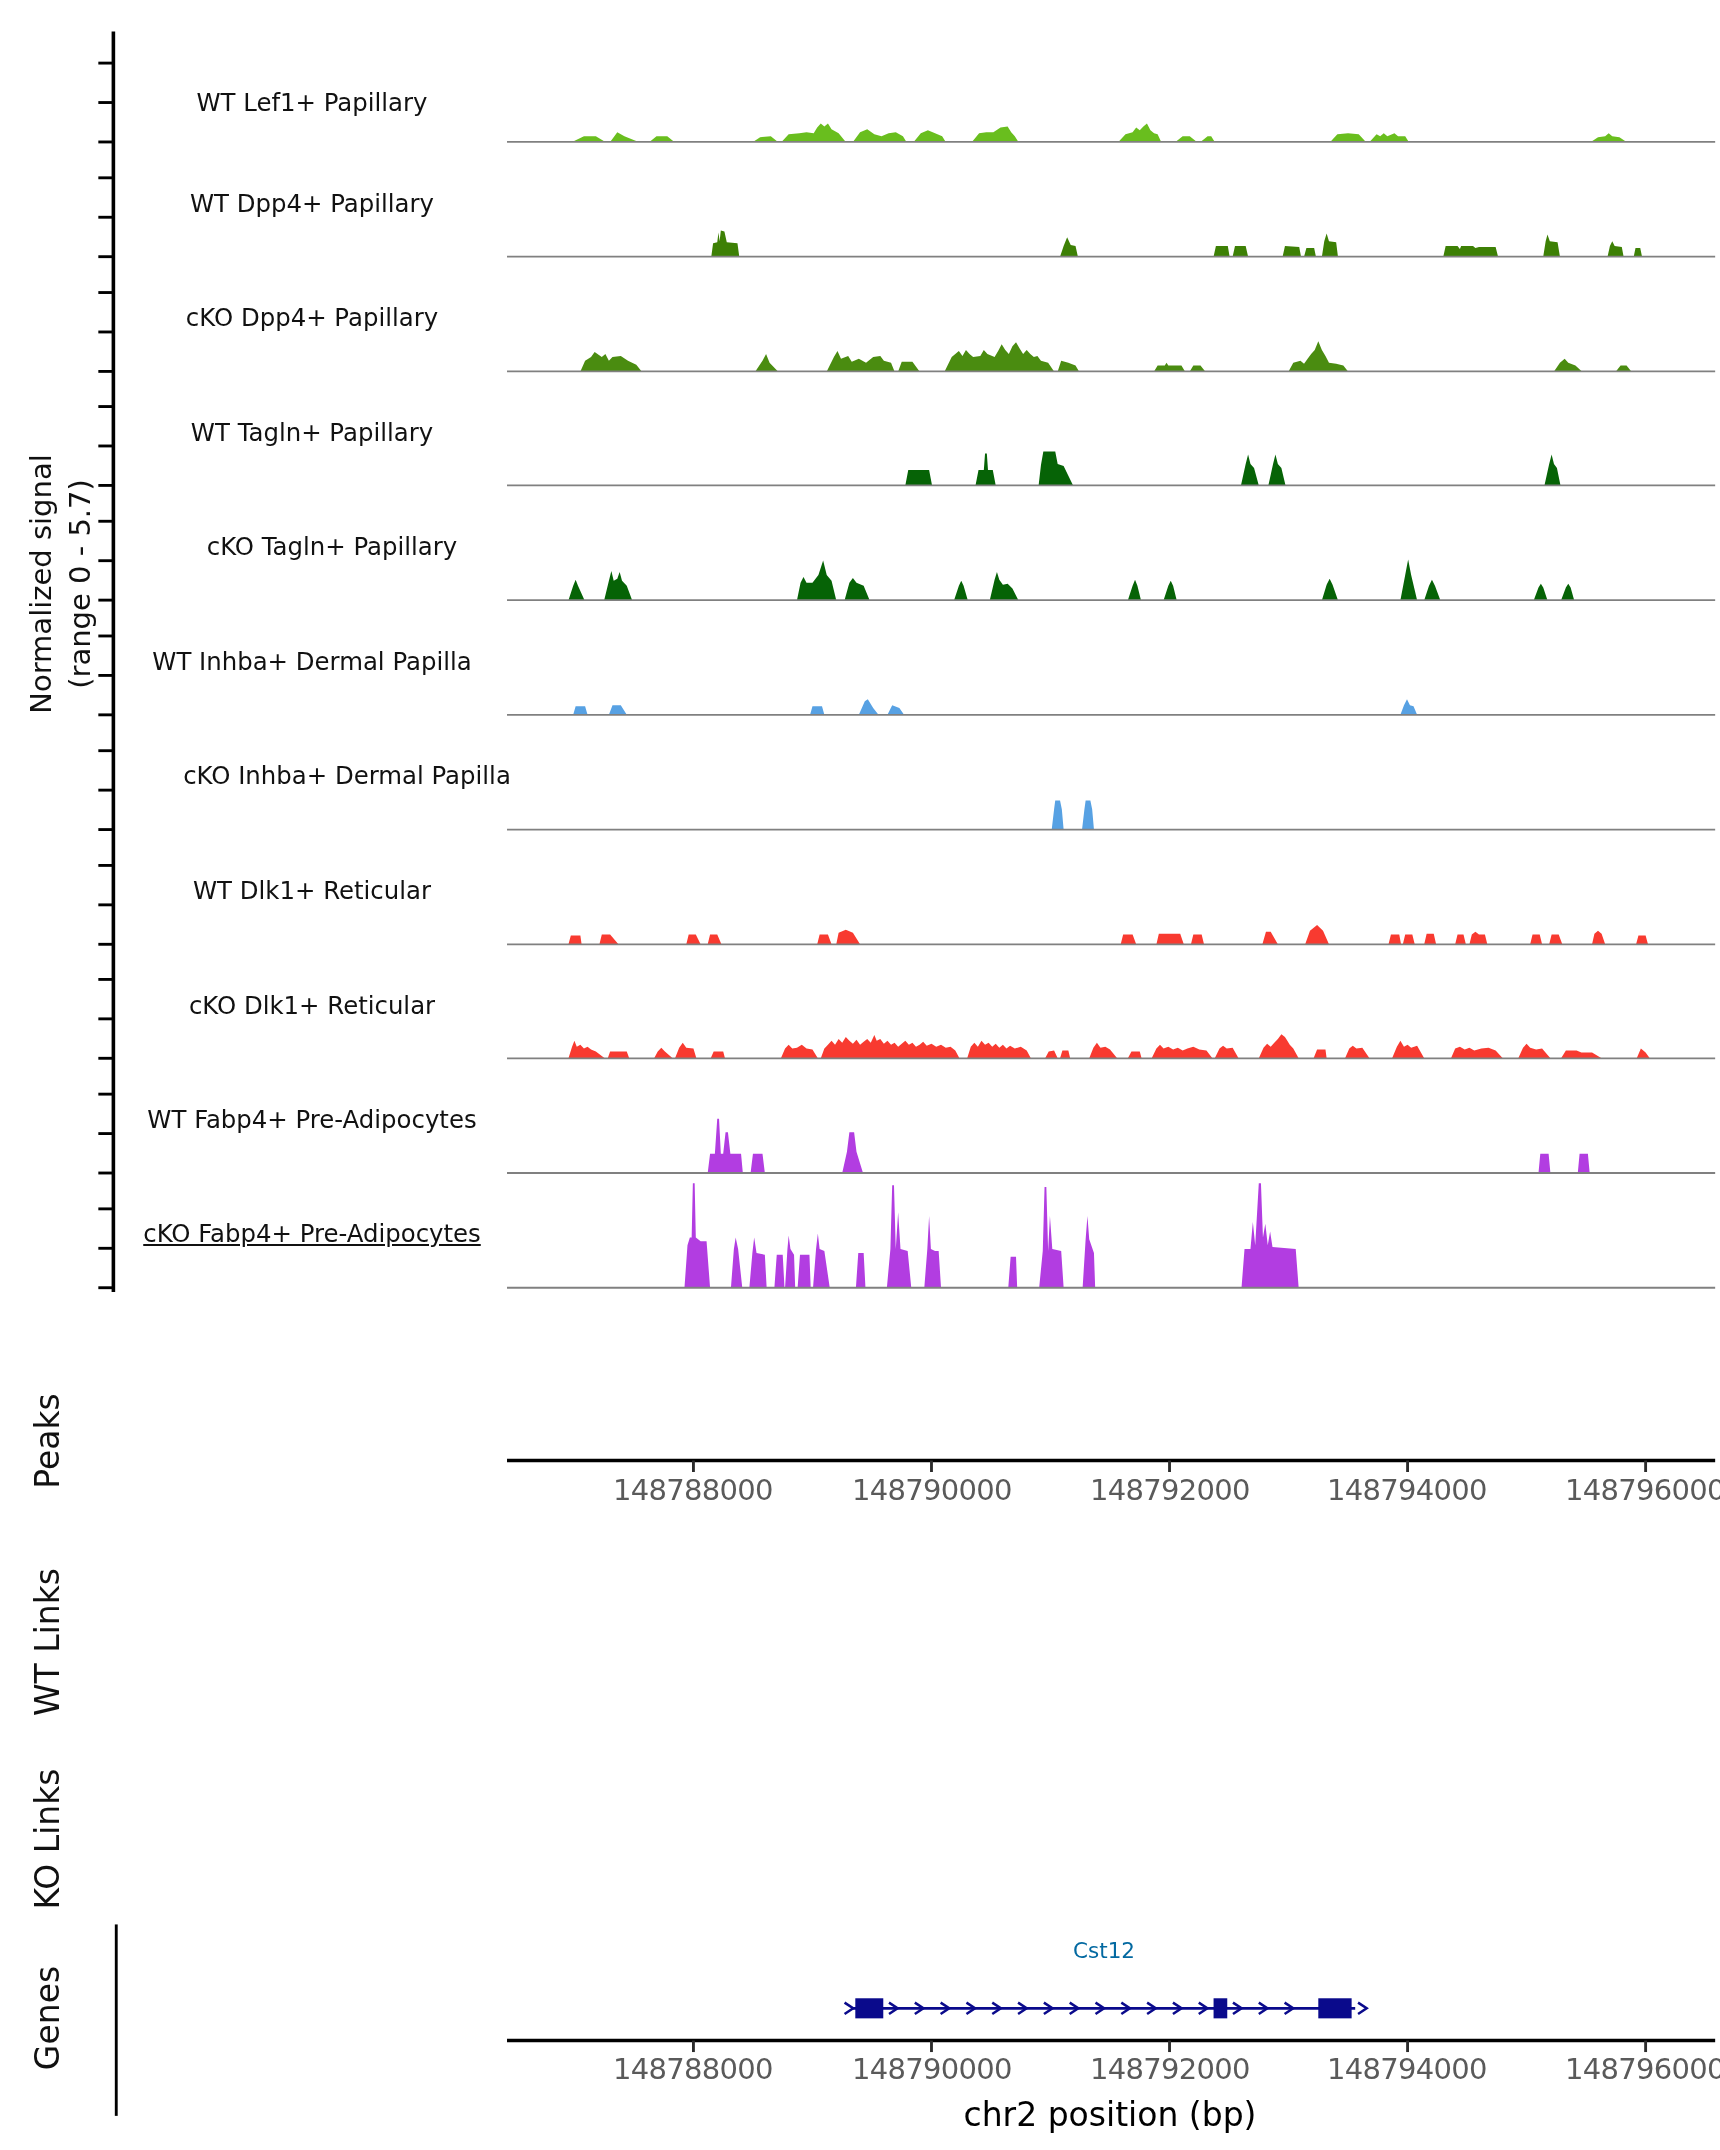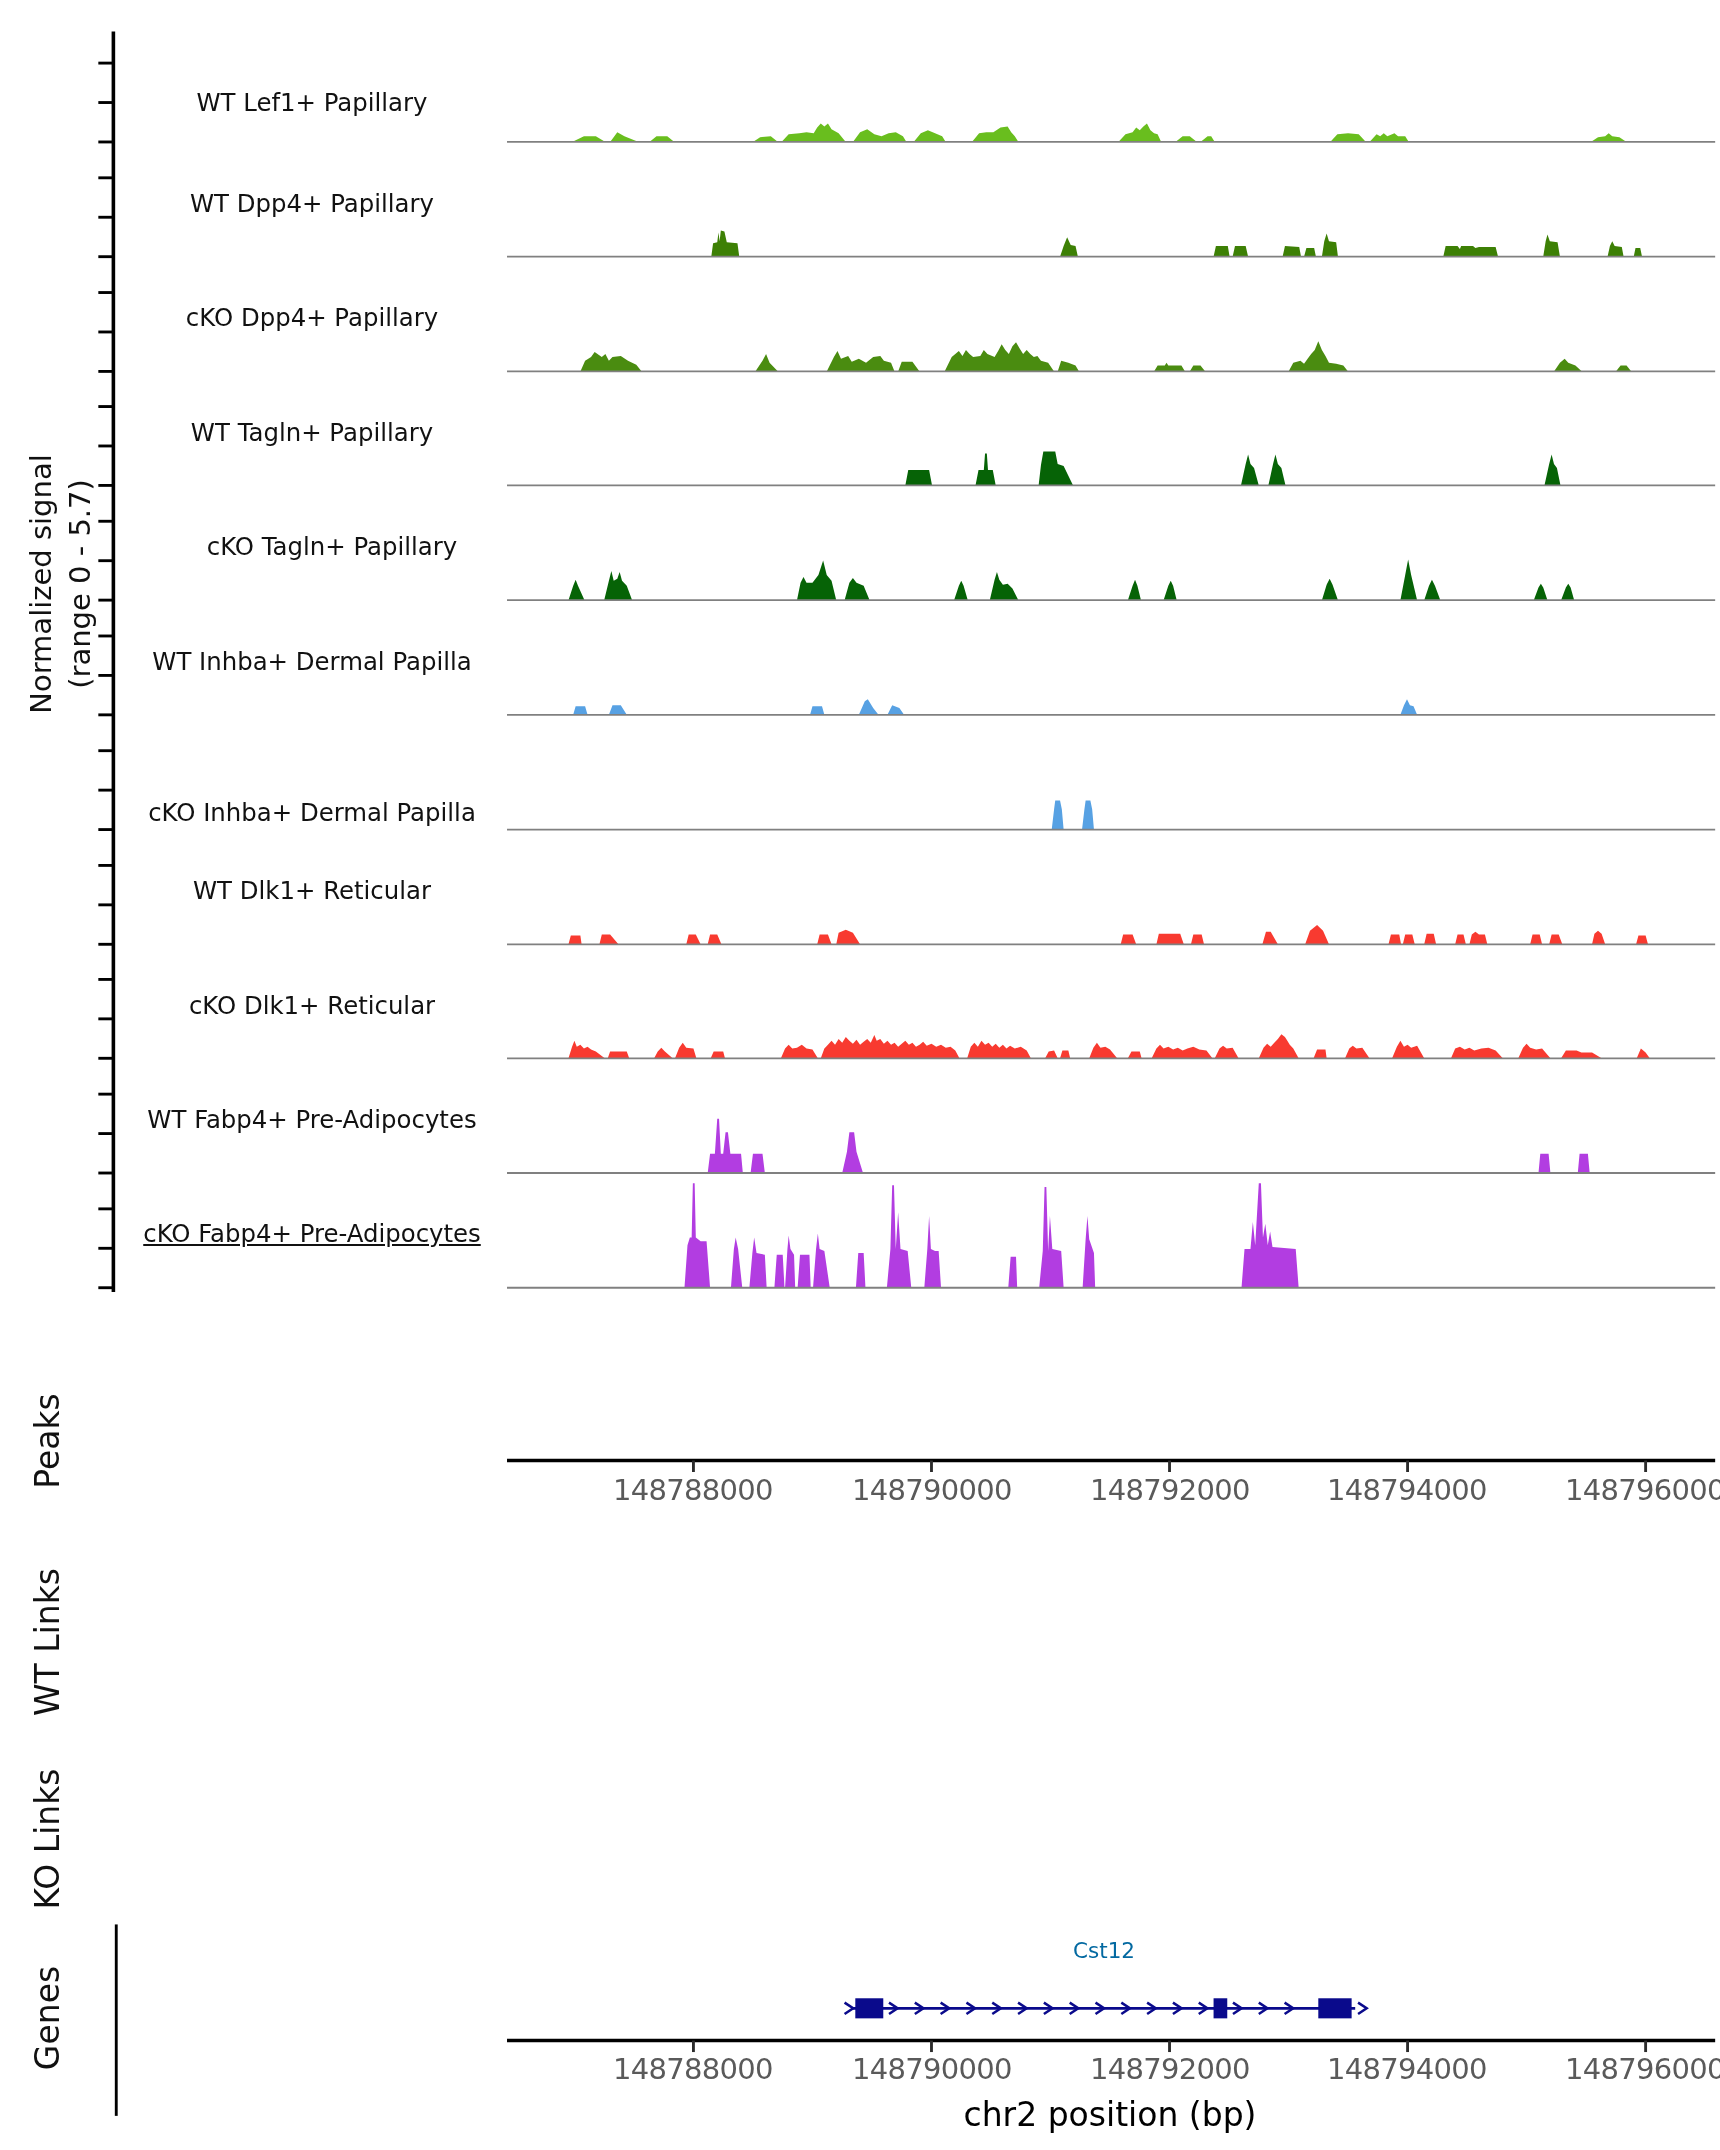--- a/index.html
+++ b/index.html
@@ -152,21 +152,21 @@
   <div class="rot" style="left:47px;top:1642px;">WT Links</div>
   <div class="rot" style="left:47px;top:1839px;">KO Links</div>
   <div class="rot" style="left:47px;top:2018px;">Genes</div>
 
   <div class="tlab" style="top:88px;">WT Lef1+ Papillary</div>
   <div class="tlab" style="top:189px;">WT Dpp4+ Papillary</div>
   <div class="tlab" style="top:303px;">cKO Dpp4+ Papillary</div>
   <div class="tlab" style="top:418px;">WT Tagln+ Papillary</div>
   <div class="tlab" style="top:532px;margin-left:20px;">cKO Tagln+ Papillary</div>
   <div class="tlab" style="top:647px;text-align:center;">WT Inhba+ Dermal Papilla</div>
-  <div class="tlab" style="top:798px;">cKO Inhba+ Dermal Papilla</div>
+  <div class="tlab" style="top:761px;margin-left:35px;">cKO Inhba+ Dermal Papilla</div>
   <div class="tlab" style="top:876px;">WT Dlk1+ Reticular</div>
   <div class="tlab" style="top:991px;">cKO Dlk1+ Reticular</div>
   <div class="tlab" style="top:1105px;">WT Fabp4+ Pre-Adipocytes</div>
   <div class="tlab" style="top:1219px;text-decoration:underline;">cKO Fabp4+ Pre-Adipocytes</div>
 
   <div class="tick" style="left:693px;top:1473px;">148788000</div>
   <div class="tick" style="left:932px;top:1473px;">148790000</div>
   <div class="tick" style="left:1170px;top:1473px;">148792000</div>
   <div class="tick" style="left:1407px;top:1473px;">148794000</div>
   <div class="tick" style="left:1645px;top:1473px;">148796000</div>

